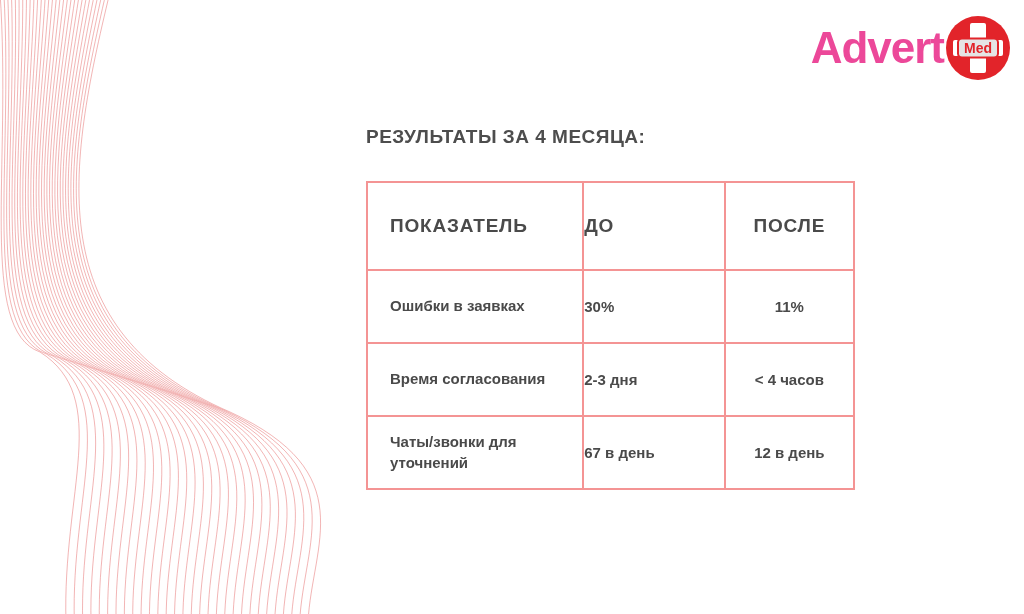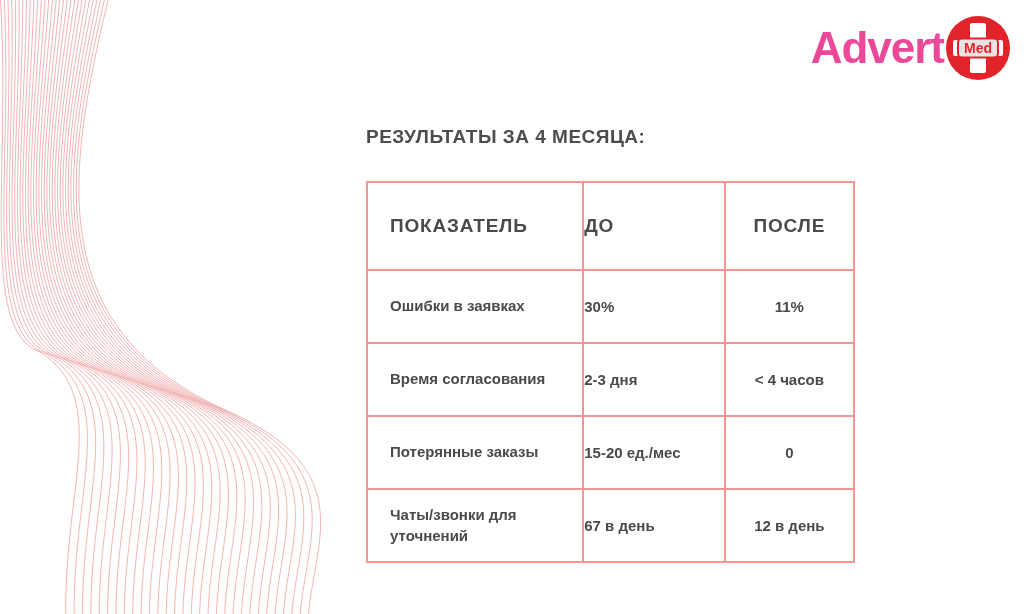--- a/index.html
+++ b/index.html
@@ -166,24 +166,19 @@
         <td class="col-label">Ошибки в заявках</td>
         <td class="col-num">30%</td>
         <td class="col-num2">11%</td>
       </tr>
       <tr>
         <td class="col-label">Время согласования</td>
         <td class="col-num">2-3 дня</td>
         <td class="col-num2">&lt; 4 часов</td>
       </tr>
       <tr>
-        <td class="col-label">Потерянные заказы</td>
-        <td class="col-num">15-20 ед./мес</td>
-        <td class="col-num2">0</td>
-      </tr>
-      <tr>
         <td class="col-label">Чаты/звонки для уточнений</td>
         <td class="col-num">67 в день</td>
         <td class="col-num2">12 в день</td>
       </tr>
     </tbody>
   </table>
 </div>
 
 </body></html>

